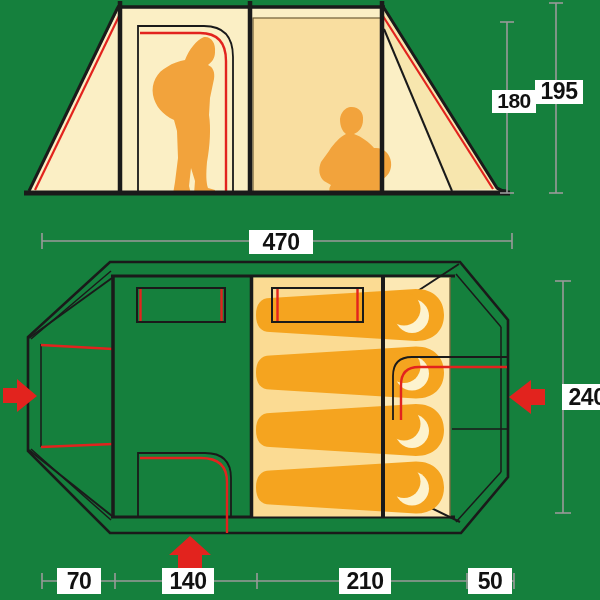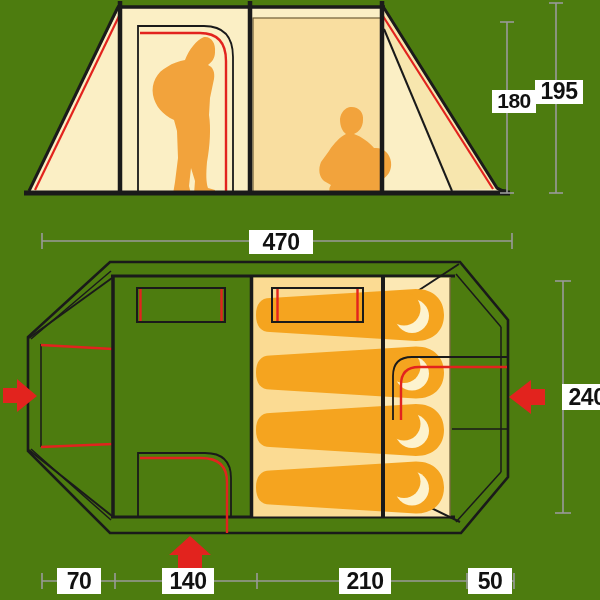--- a/index.html
+++ b/index.html
@@ -1,16 +1,16 @@
 <!DOCTYPE html>
 <html><head>
 <meta charset="utf-8">
 <style>
   html,body{margin:0;padding:0;background:#ffffff;}
-  .stage{width:600px;height:600px;position:relative;background:#4d7c0f;overflow:hidden;}
+  .stage{width:600px;height:600px;position:relative;background:#15803d;overflow:hidden;}
   svg{display:block;}
   text.dim{font-family:"Liberation Sans",sans-serif;font-weight:bold;fill:#111111;font-size:23px;letter-spacing:-0.5px;}
   text.dim-sm{font-family:"Liberation Sans",sans-serif;font-weight:bold;fill:#111111;font-size:21px;letter-spacing:-0.5px;}
   .outline{stroke:#1a1a1a;fill:none;}
   .redline{stroke:#e2231e;fill:none;}
   .dimline{stroke:#9a9a9a;stroke-width:1.6;fill:none;}
 </style>
 </head>
 <body>
 

